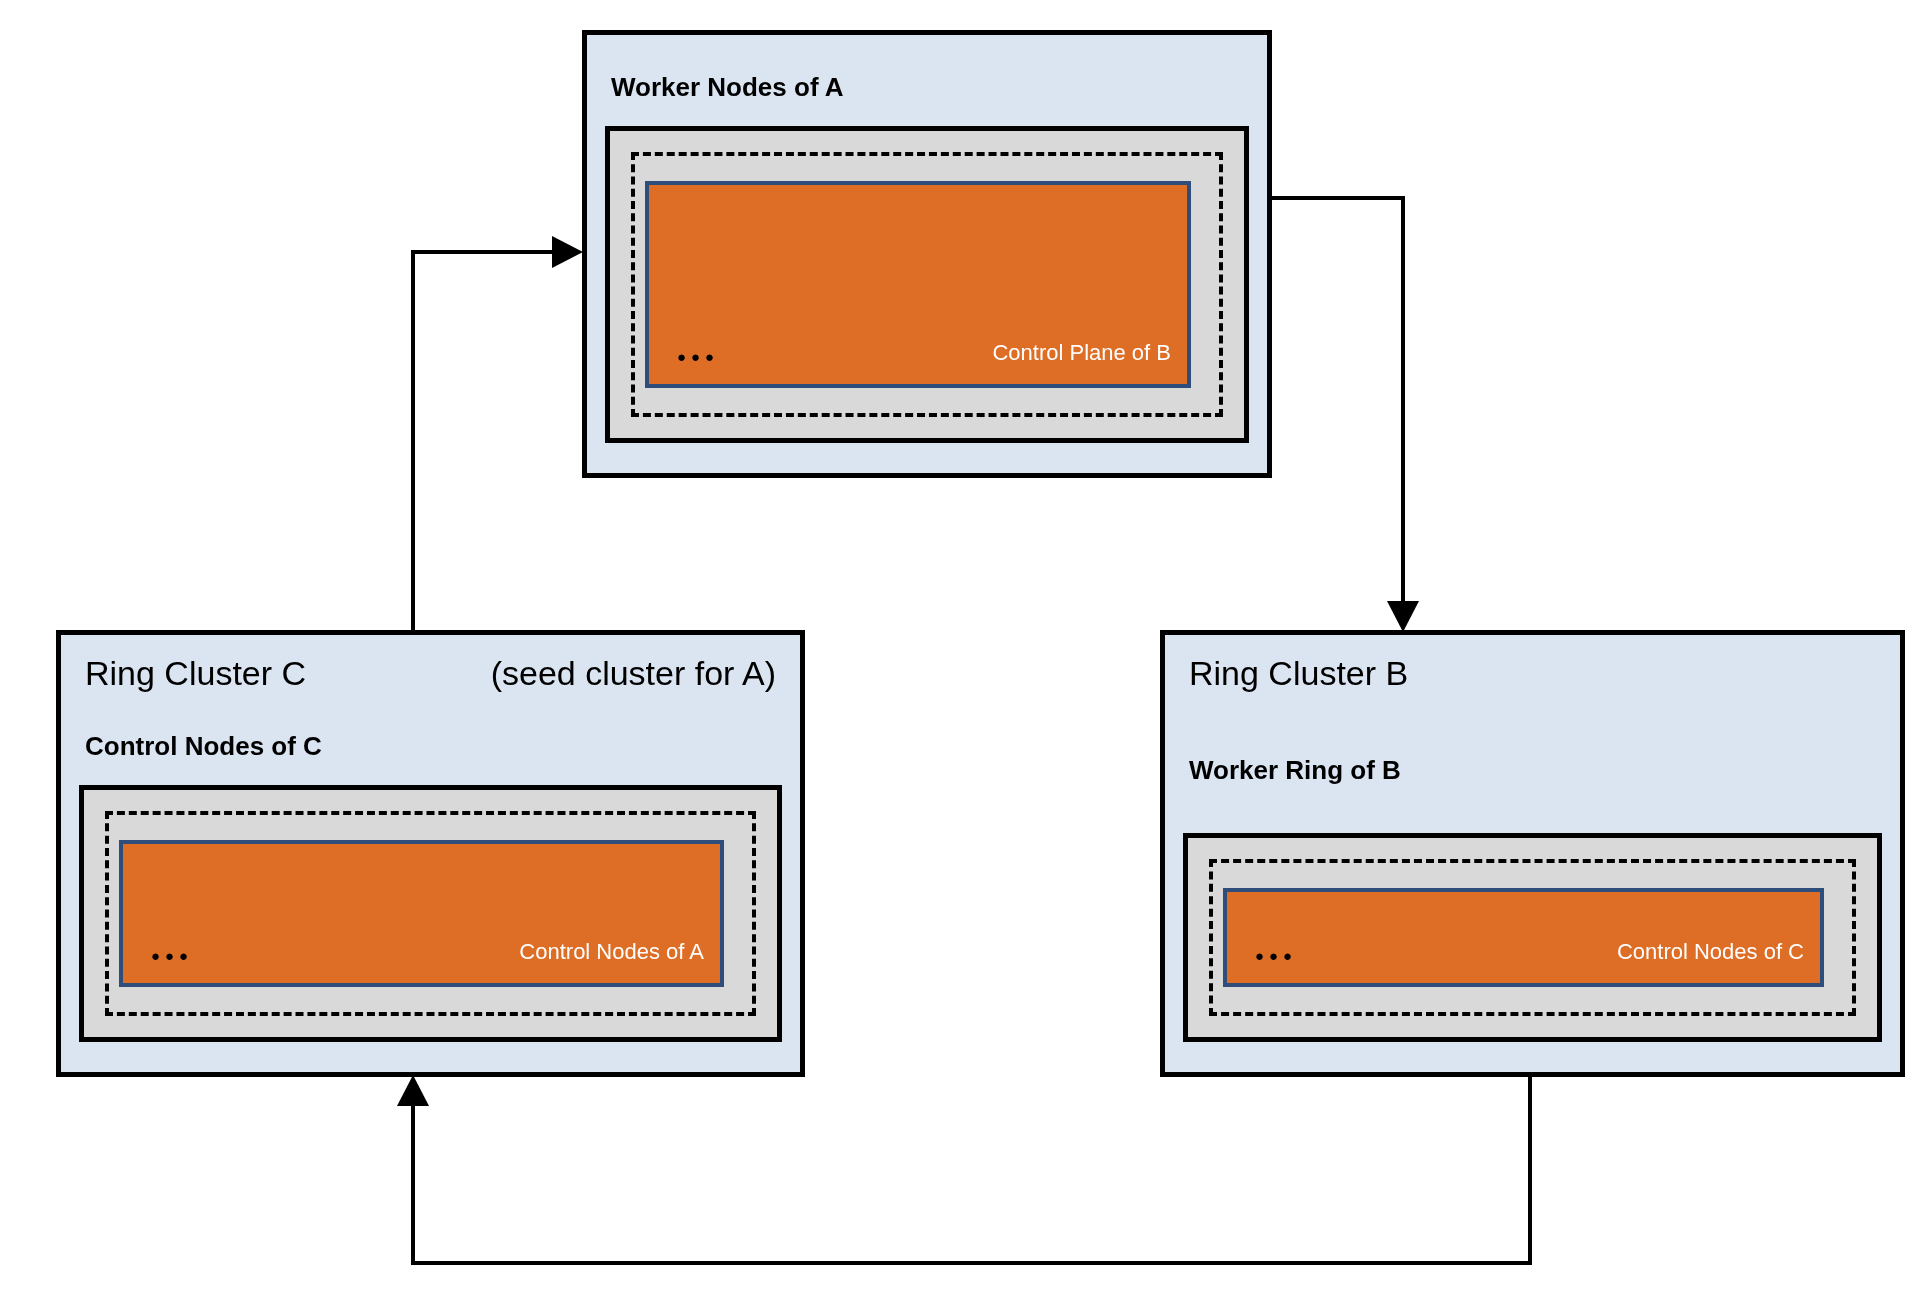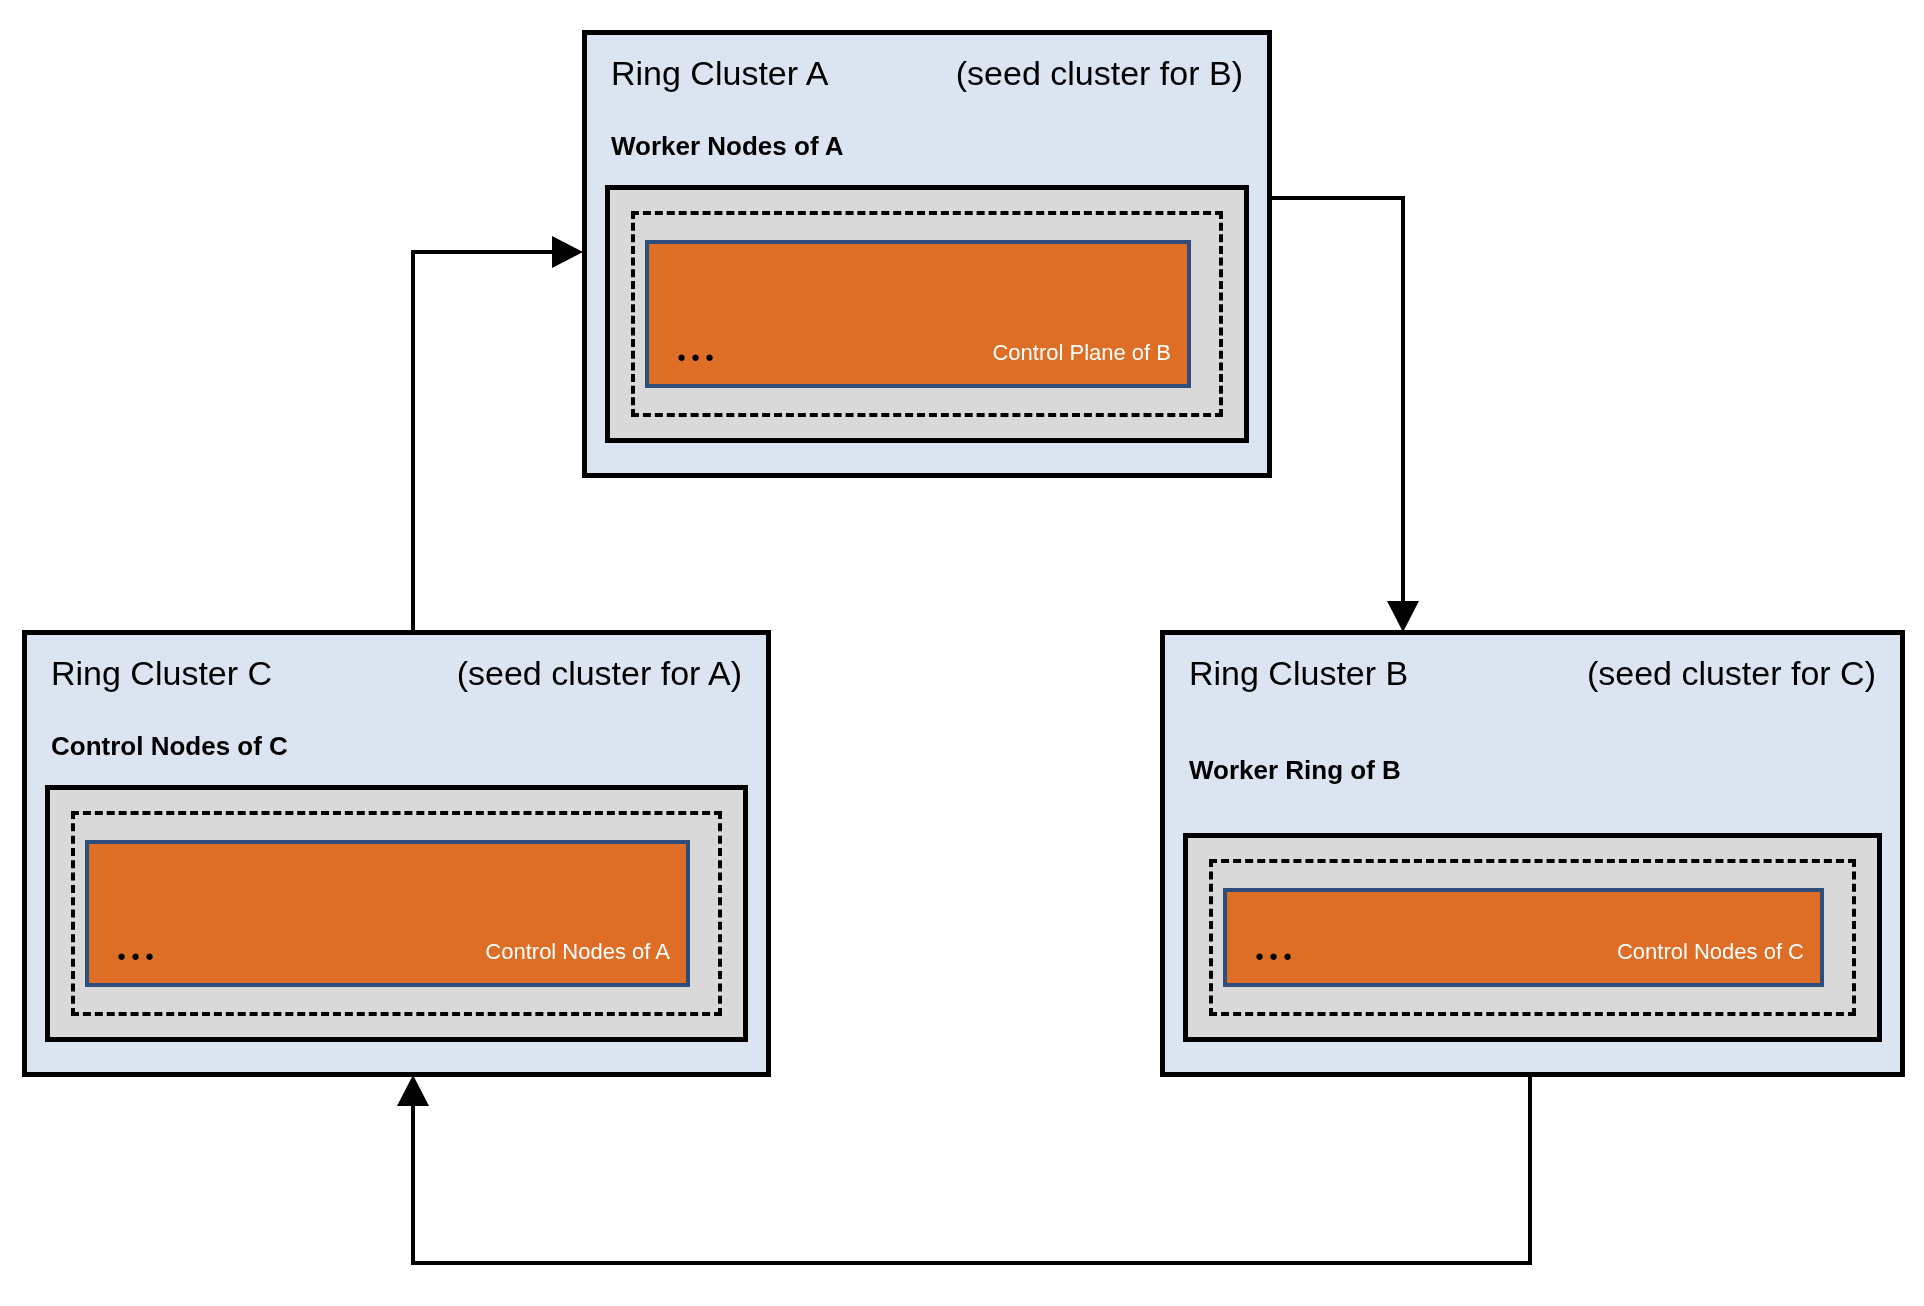--- a/index.html
+++ b/index.html
@@ -15,21 +15,21 @@
   .cluster{
     position:absolute;
     box-sizing:border-box;
     background:#dbe5f1;
     border:5px solid #000;
     display:flex;
     flex-direction:column;
   }
   #cluster-a{left:582px;top:30px;width:690px;height:448px;}
   #cluster-b{left:1160px;top:630px;width:745px;height:447px;gap:24px;}
-  #cluster-c{left:22px;top:630px;width:749px;height:447px;}
+  #cluster-c{left:56px;top:630px;width:749px;height:447px;}
 
   .cluster-header{
     display:flex;
     justify-content:space-between;
     align-items:baseline;
     margin:18px 24px 0 24px;
     font-size:34px;
     line-height:1.22;
     color:#000;
     white-space:nowrap;
@@ -116,39 +116,34 @@
     border-right:16px solid transparent;
     border-bottom:31px solid #000;
   }
 </style>
 </head>
 <body>
 
 <div id="canvas">
 
   <div class="cluster" id="cluster-a">
-    <div class="cluster-header">
-      <span>Ring Cluster A</span>
-      <span>(seed cluster for B)</span>
-    </div>
     <div class="worker-label">Worker Nodes of A</div>
     <div class="worker-box">
       <div class="dashed-box">
         <div class="control-plane">
           <span class="dots">●●●</span>
           <span class="cp-label">Control Plane of B</span>
         </div>
       </div>
     </div>
   </div>
 
   <div class="cluster" id="cluster-b">
     <div class="cluster-header">
       <span>Ring Cluster B</span>
-      <span>(seed cluster for C)</span>
     </div>
     <div class="worker-label">Worker Ring of B</div>
     <div class="worker-box">
       <div class="dashed-box">
         <div class="control-plane">
           <span class="dots">●●●</span>
           <span class="cp-label">Control Nodes of C</span>
         </div>
       </div>
     </div>

